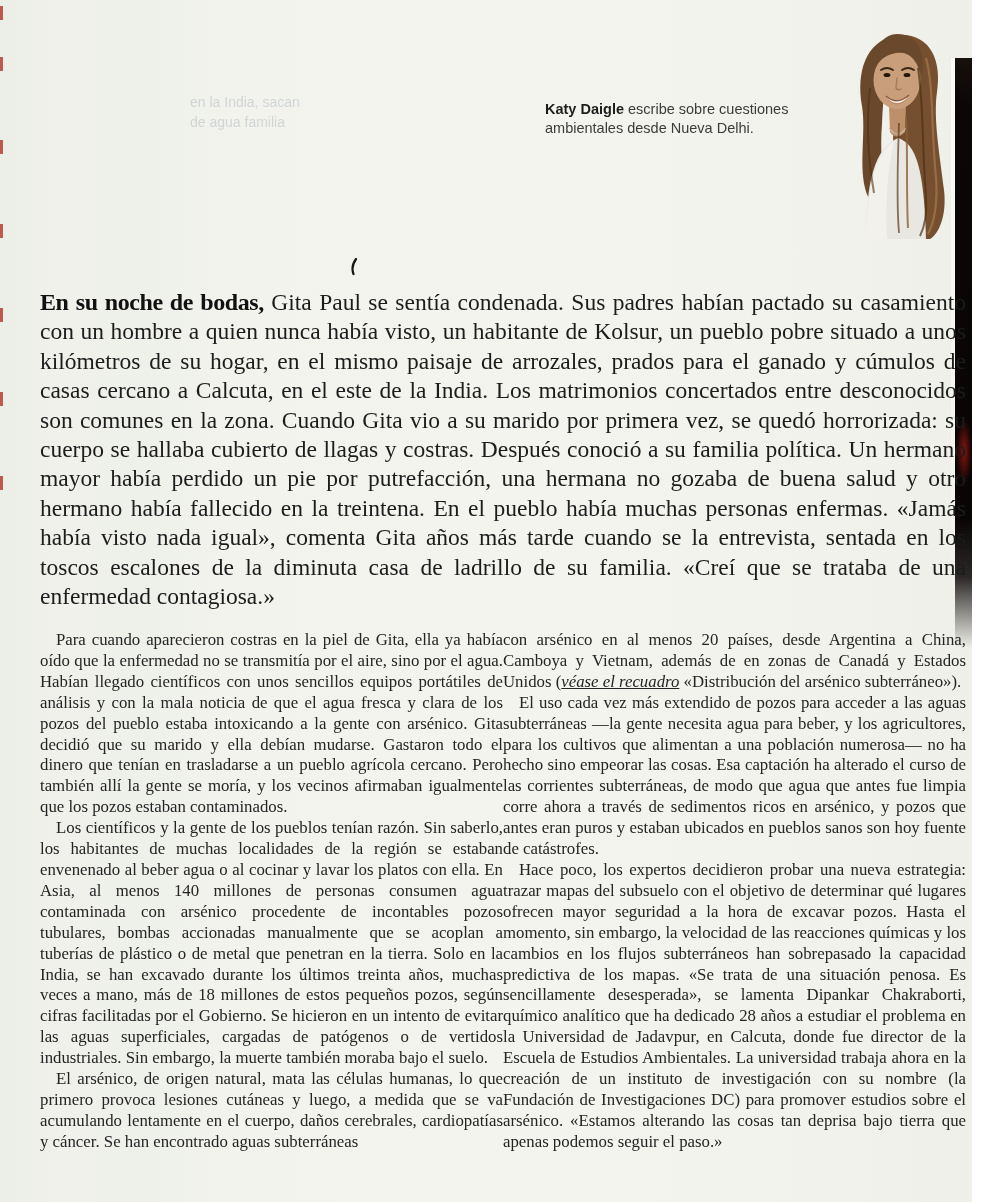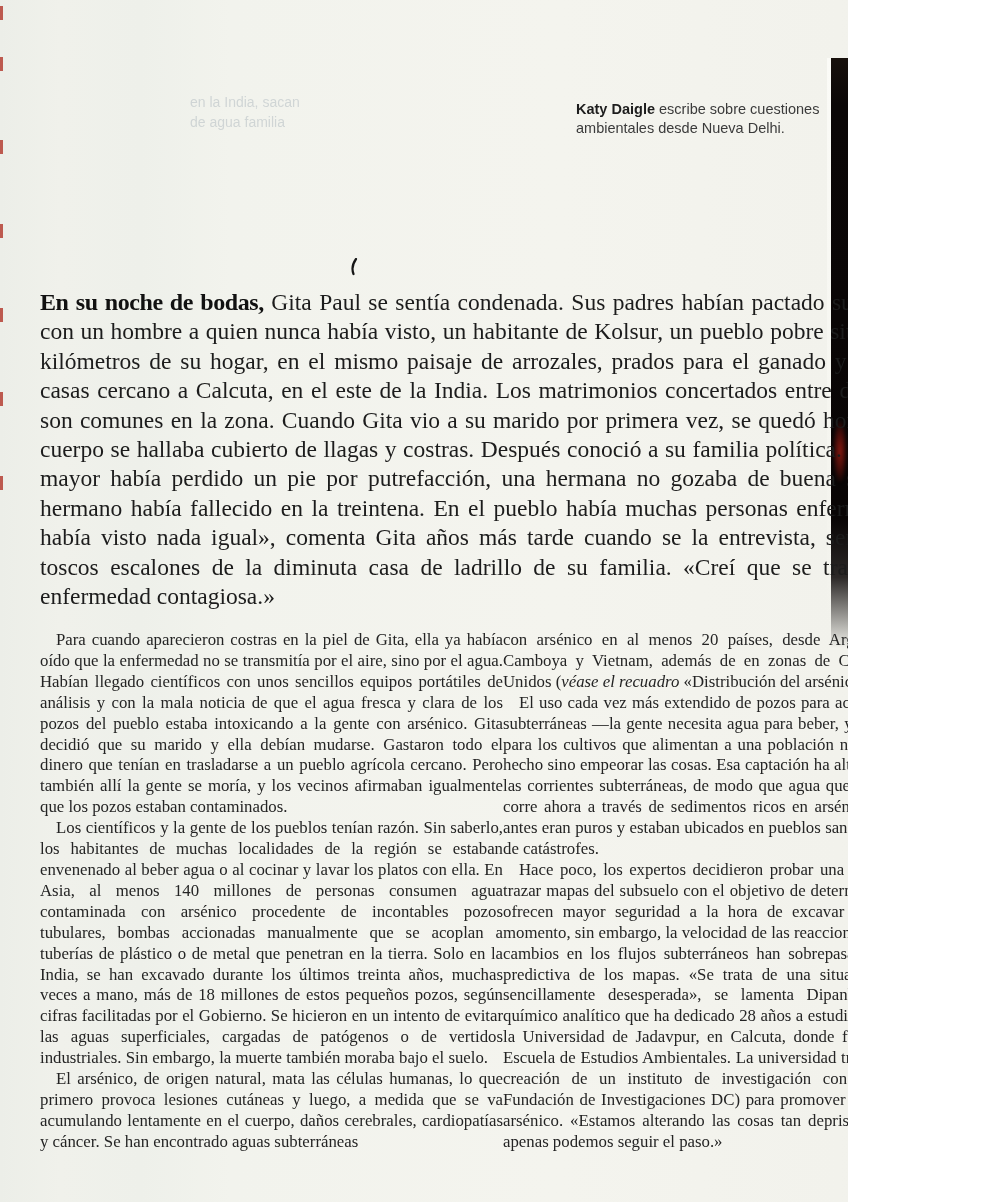--- a/index.html
+++ b/index.html
@@ -1,32 +1,32 @@
 <!DOCTYPE html>
 <html lang="es"><head>
 <meta charset="utf-8">
 <style>
   html,body{margin:0;padding:0;}
   body{
     width:1000px;height:1202px;overflow:hidden;
     font-family:"Liberation Serif","DejaVu Serif",serif;
   }
   .page{
-    position:relative;width:848px;height:1202px;overflow:hidden;
+    position:relative;width:972px;height:1202px;overflow:hidden;
     background:linear-gradient(90deg,#eceee8 0px,#f0f1eb 60px,#eef0ea 140px,#f2f3ed 230px,#f4f4ee 560px,#f2f2ec 840px,#efefe9 1000px);
   }
   
   .ghost{
     position:absolute;left:190px;top:92px;width:230px;
     font-family:"Liberation Sans",sans-serif;font-size:14px;line-height:20px;
     color:#9aa6b0;opacity:.38;filter:blur(.7px);
   }
   
   .byline{
-    position:absolute;left:576px;top:100px;width:295px;
+    position:absolute;left:545px;top:100px;width:295px;
     font-family:"Liberation Sans",sans-serif;font-size:14.5px;line-height:19px;
     color:#3b3b3b;margin:0;
   }
   .byline b{color:#1d1d1d;font-weight:700;}
   
   .portrait{position:absolute;left:836px;top:28px;width:128px;height:212px;}
   
   .edge-highlight{
     position:absolute;right:17px;top:58px;width:4px;height:572px;
     background:linear-gradient(180deg,#fbfbf7,#f5f5ef 70%,rgba(245,245,239,0));
@@ -55,21 +55,21 @@
   .columns{
     position:absolute;left:40px;top:630px;width:926px;height:572px;
     display:flex;overflow:hidden;
   }
   .col{flex:1;overflow:hidden;}
   .body-p{
     margin:0;font-size:16.8px;line-height:20.9px;color:#242424;
     text-align:justify;
   }
   .body-p.indent{text-indent:16px;}
-  .body-p em{font-style:italic;}
+  .body-p em{font-style:italic;text-decoration:underline;}
 </style>
 </head>
 <body>
 
 <div class="page">
 
   <div class="ghost">
     <div>en la India, sacan</div>
     <div>de agua familia</div>
   </div>

